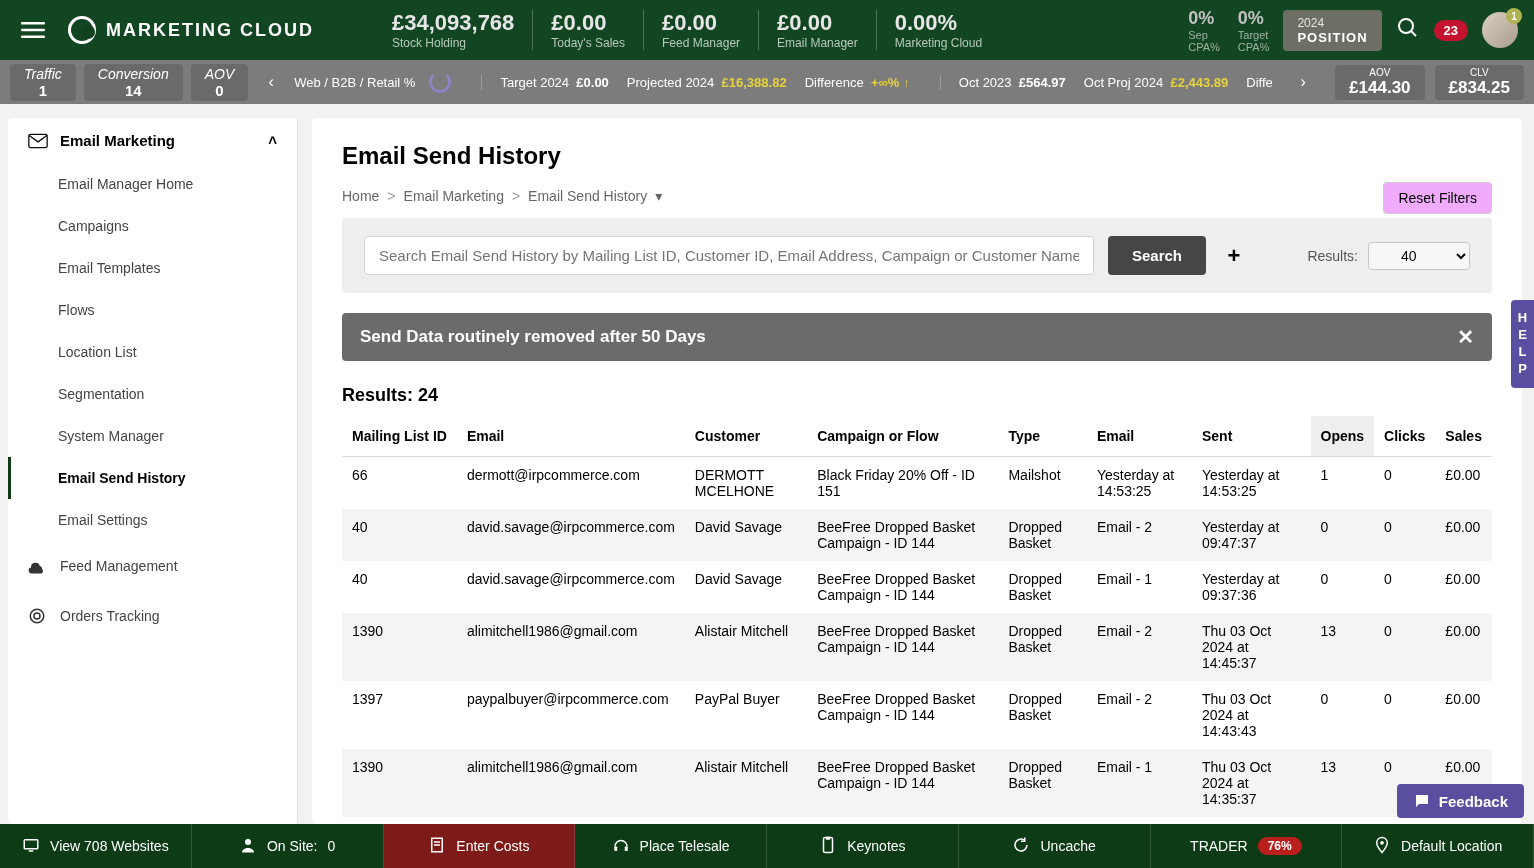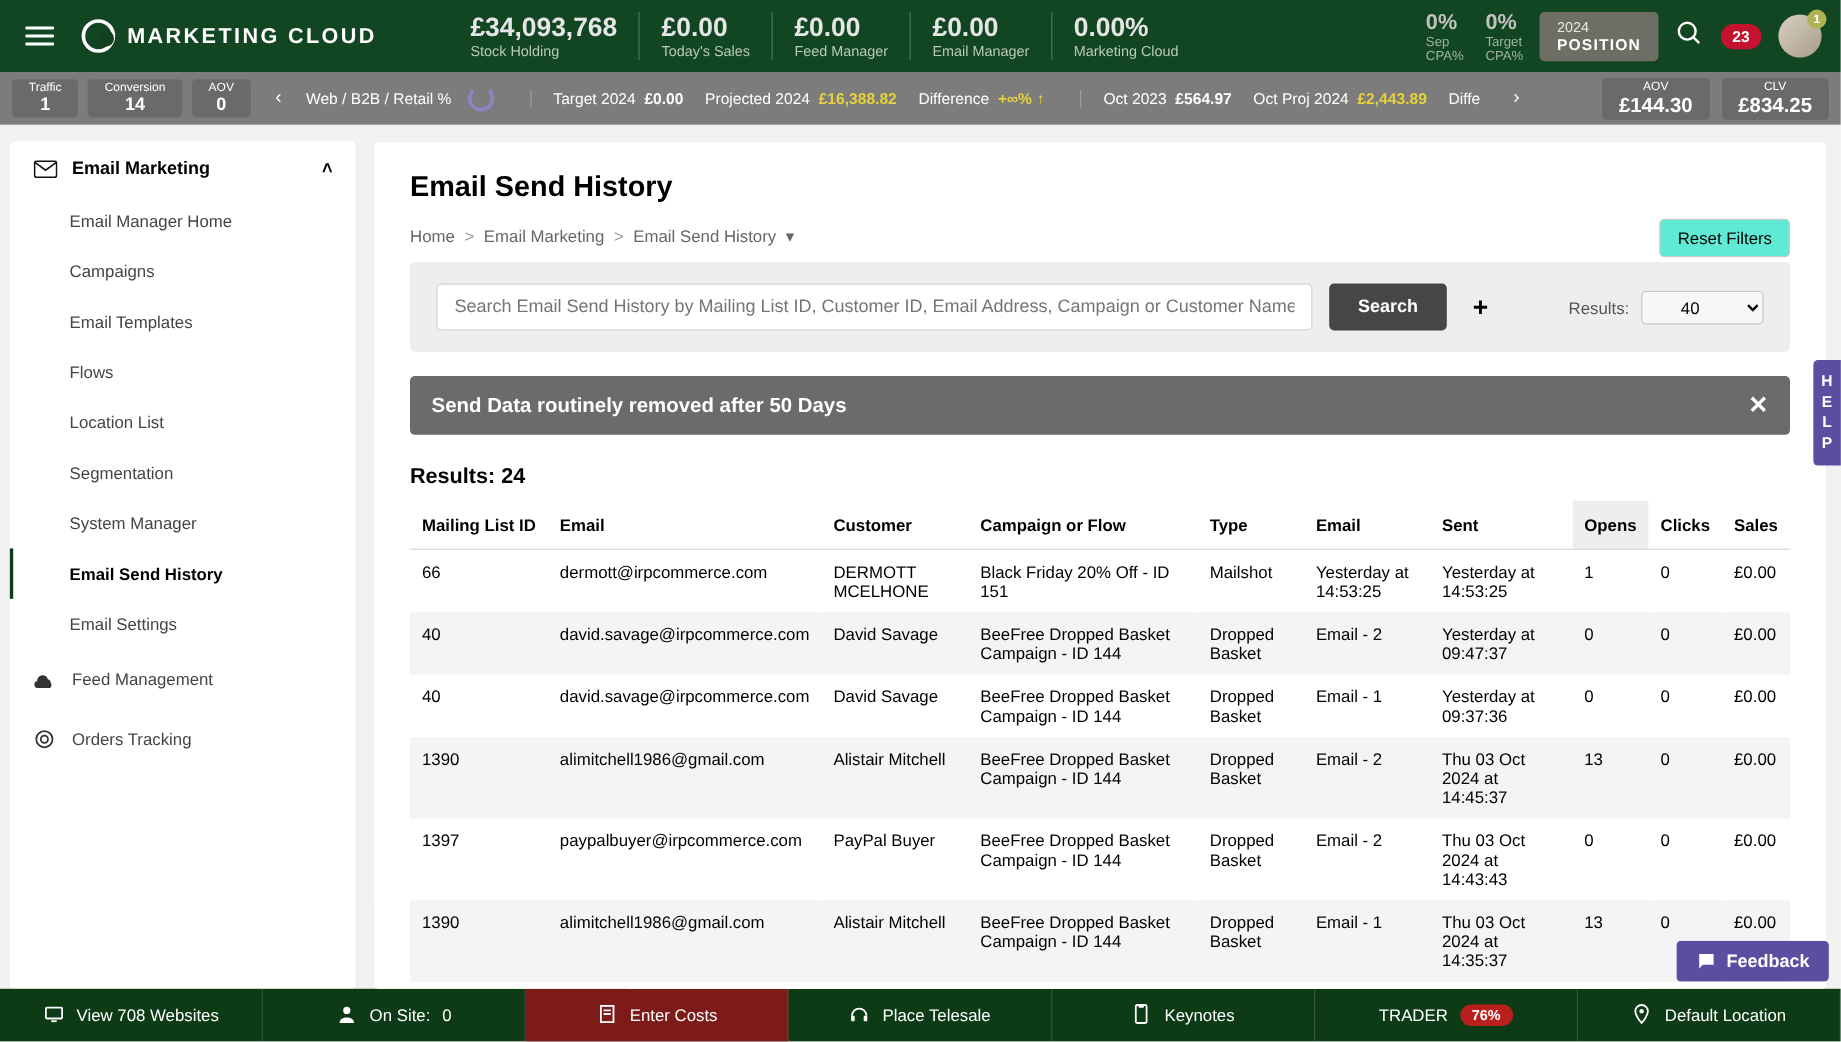--- a/index.html
+++ b/index.html
@@ -43,21 +43,21 @@
   .search-ico svg{width:24px;height:24px;stroke:#fff;fill:none;stroke-width:2;}
   .badge-red{background:#c4122f;color:#fff;border-radius:14px;padding:3px 10px;font-size:13px;font-weight:700;}
   .avatar{width:36px;height:36px;border-radius:50%;background:linear-gradient(135deg,#d9d0c2,#a99d8b);position:relative;}
   .avatar .count{position:absolute;top:-4px;right:-4px;background:#b0b353;color:#fff;font-size:10px;font-weight:700;border-radius:50%;width:16px;height:16px;display:flex;align-items:center;justify-content:center;}
 
   
   .secbar{
     background:#7c7c7c;color:#fff;height:44px;display:flex;align-items:center;padding:0 10px;gap:10px;flex:0 0 auto;
   }
   .stat-box{background:#6a6a6a;border-radius:4px;display:flex;flex-direction:column;align-items:center;justify-content:center;padding:2px 14px;}
-  .stat-box .t{font-size:10px;}
+  .stat-box .t{font-size:14px;font-style:italic;}
   .stat-box .n{font-size:15px;font-weight:700;}
   .chev{width:26px;text-align:center;cursor:pointer;font-size:16px;}
   .secbar .info{display:flex;align-items:center;gap:14px;font-size:13px;}
   .secbar .info b{font-weight:700;}
   .yellow{color:#e6d23a;}
   .arrow-up::after{content:"↑";margin-left:4px;}
   .spinner{width:22px;height:22px;border:3px solid #8e84c4;border-top-color:transparent;border-radius:50%;display:inline-block;}
   .sec-right{margin-left:auto;display:flex;gap:10px;}
   .big-stat{background:#6a6a6a;border-radius:4px;display:flex;flex-direction:column;align-items:center;padding:2px 14px;}
   .big-stat .t{font-size:10px;}
@@ -72,21 +72,21 @@
   .side-item{padding:13px 20px 13px 50px;font-size:14px;color:#444;cursor:pointer;}
   .side-item.active{font-weight:700;color:#000;border-left:3px solid #0d3b15;padding-left:47px;}
   .side-sect{display:flex;align-items:center;gap:14px;padding:16px 20px;font-size:14px;color:#444;}
   .side-sect svg{width:18px;height:18px;}
 
   
   .content{flex:1;overflow:auto;padding:24px 30px 20px 30px;background:#fff;margin:14px 12px 0 14px;border-radius:4px;position:relative;}
   h1.page-title{font-size:24px;font-weight:700;margin-bottom:18px;}
   .crumbs{display:flex;align-items:flex-end;gap:8px;font-size:14px;color:#666;margin-bottom:14px;}
   .crumbs .sep{color:#999;}
-  .reset-btn{position:absolute;right:30px;top:64px;border:1px solid #ccc;border-radius:4px;background:#5eead4;padding:7px 14px;font-size:14px;cursor:pointer;}
+  .reset-btn{position:absolute;right:30px;top:64px;border:1px solid #ccc;border-radius:4px;background:#f0abfc;padding:7px 14px;font-size:14px;cursor:pointer;}
   .search-panel{background:#eeeeee;border-radius:4px;padding:18px 22px;display:flex;align-items:center;gap:14px;margin-bottom:20px;}
   .search-input{flex:0 0 730px;border:1px solid #d3d3d3;border-radius:4px;padding:10px 14px;font-size:15px;color:#777;background:#fff;}
   .search-btn{background:#464646;color:#fff;border:none;border-radius:4px;padding:11px 24px;font-size:15px;font-weight:600;cursor:pointer;}
   .plus-btn{width:28px;height:28px;border:none;background:transparent;font-size:22px;font-weight:700;cursor:pointer;}
   .results-ctl{margin-left:auto;display:flex;align-items:center;gap:10px;}
   .results-ctl label{font-size:14px;color:#555;text-align:right;}
   .results-select{border:1px solid #c7c7c7;border-radius:4px;background:#f7f7f7;padding:4px 36px 4px 28px;font-size:14px;}
   .banner{background:#6b6b6b;color:#fff;border-radius:4px;padding:12px 18px;font-size:17px;font-weight:600;display:flex;align-items:center;margin-bottom:24px;}
   .banner .x{margin-left:auto;cursor:pointer;font-size:20px;}
   .results-head{font-size:18px;font-weight:700;margin-bottom:10px;}
@@ -431,20 +431,27 @@
       <span>Place Telesale</span>
     </div>
     <div class="cell">
       <span><svg viewBox="0 0 24 24">
           <rect x="6" y="2" width="12" height="20" rx="2" fill="none" stroke="#fff" stroke-width="2"></rect>
           <rect x="9" y="1" width="6" height="4" rx="1"></rect>
         </svg></span>
       <span>Keynotes</span>
     </div>
     <div class="cell">
+      <span><svg viewBox="0 0 24 24">
+          <path fill="none" stroke="#fff" stroke-width="2" d="M20 12a8 8 0 1 1-3-6.2"></path>
+          <polyline fill="none" stroke="#fff" stroke-width="2" points="17,2 17,7 12,7"></polyline>
+        </svg></span>
+      <span>Uncache</span>
+    </div>
+    <div class="cell">
       <span>TRADER</span> 
       <span class="trader-pct">76%</span>
     </div>
     <div class="cell">
       <span><svg viewBox="0 0 24 24">
           <path d="M12 2C8 2 5 5 5 9c0 5 7 13 7 13s7-8 7-13c0-4-3-7-7-7z" fill="none" stroke="#fff" stroke-width="2"></path>
           <circle cx="12" cy="9" r="2.5"></circle>
         </svg></span>
       <span>Default Location</span>
     </div>

